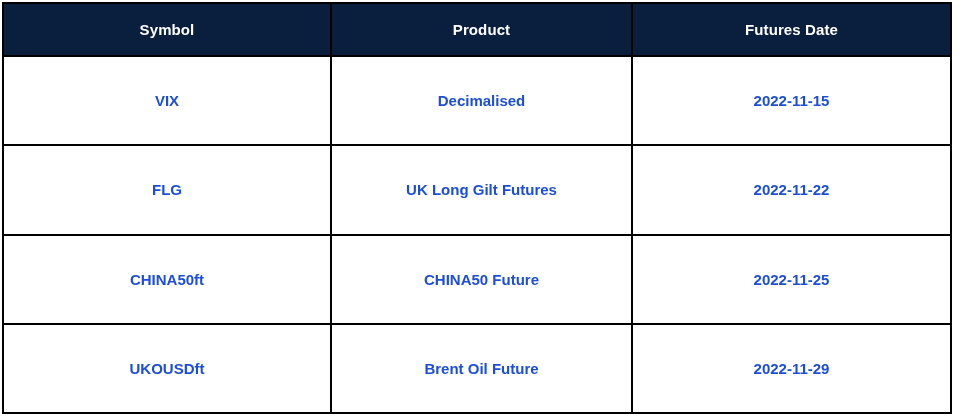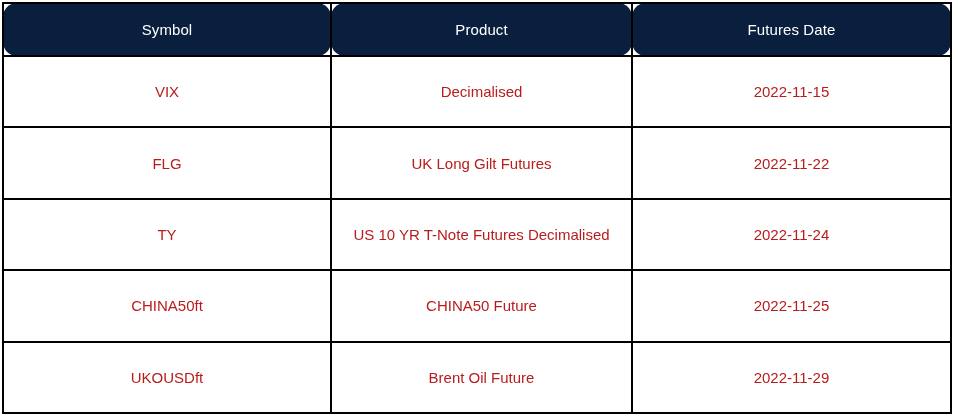--- a/index.html
+++ b/index.html
@@ -38,42 +38,41 @@
   col.col-date    { width: 319px; }
 
   thead tr.header-row {
     height: 53px;
   }
 
   th.header-cell {
     background: #0a1f3d;
     color: #ffffff;
     font-size: 15px;
-    font-weight: 400;
+    font-weight: 700;
     text-align: center;
     vertical-align: middle;
     border-right: 2px solid #000000;
     border-bottom: 2px solid #000000;
     padding: 0 4px;
     letter-spacing: 0.1px;
-    border-radius: 14px;
   }
   th.header-cell:last-child {
     border-right: none;
   }
 
   tbody tr.data-row {
     height: 51.2px;
   }
 
   td.data-cell {
     background: #ffffff;
-    color: #b91c1c;
+    color: #1d4ed8;
     font-size: 15px;
-    font-weight: 400;
+    font-weight: 700;
     text-align: center;
     vertical-align: middle;
     border-right: 2px solid #000000;
     border-bottom: 2px solid #000000;
     padding: 0 12px;
     white-space: nowrap;
     overflow: hidden;
   }
   td.data-cell:last-child {
     border-right: none;
@@ -106,25 +105,20 @@
         <td class="data-cell">VIX</td>
         <td class="data-cell">Decimalised</td>
         <td class="data-cell">2022-11-15</td>
       </tr>
       <tr class="data-row">
         <td class="data-cell">FLG</td>
         <td class="data-cell">UK Long Gilt Futures</td>
         <td class="data-cell">2022-11-22</td>
       </tr>
       <tr class="data-row">
-        <td class="data-cell">TY</td>
-        <td class="data-cell">US 10 YR T-Note Futures Decimalised</td>
-        <td class="data-cell">2022-11-24</td>
-      </tr>
-      <tr class="data-row">
         <td class="data-cell">CHINA50ft</td>
         <td class="data-cell">CHINA50 Future</td>
         <td class="data-cell">2022-11-25</td>
       </tr>
       <tr class="data-row">
         <td class="data-cell">UKOUSDft</td>
         <td class="data-cell">Brent Oil Future</td>
         <td class="data-cell">2022-11-29</td>
       </tr>
     </tbody>

